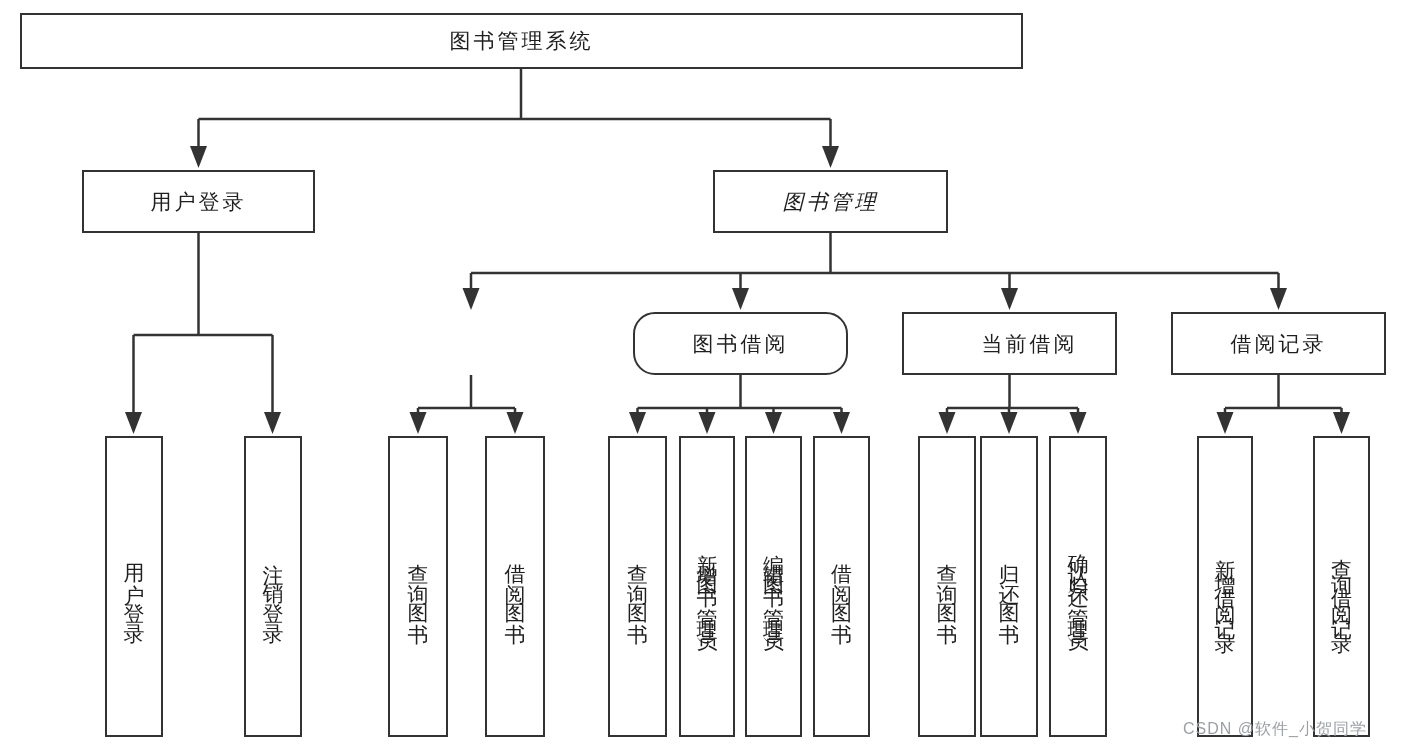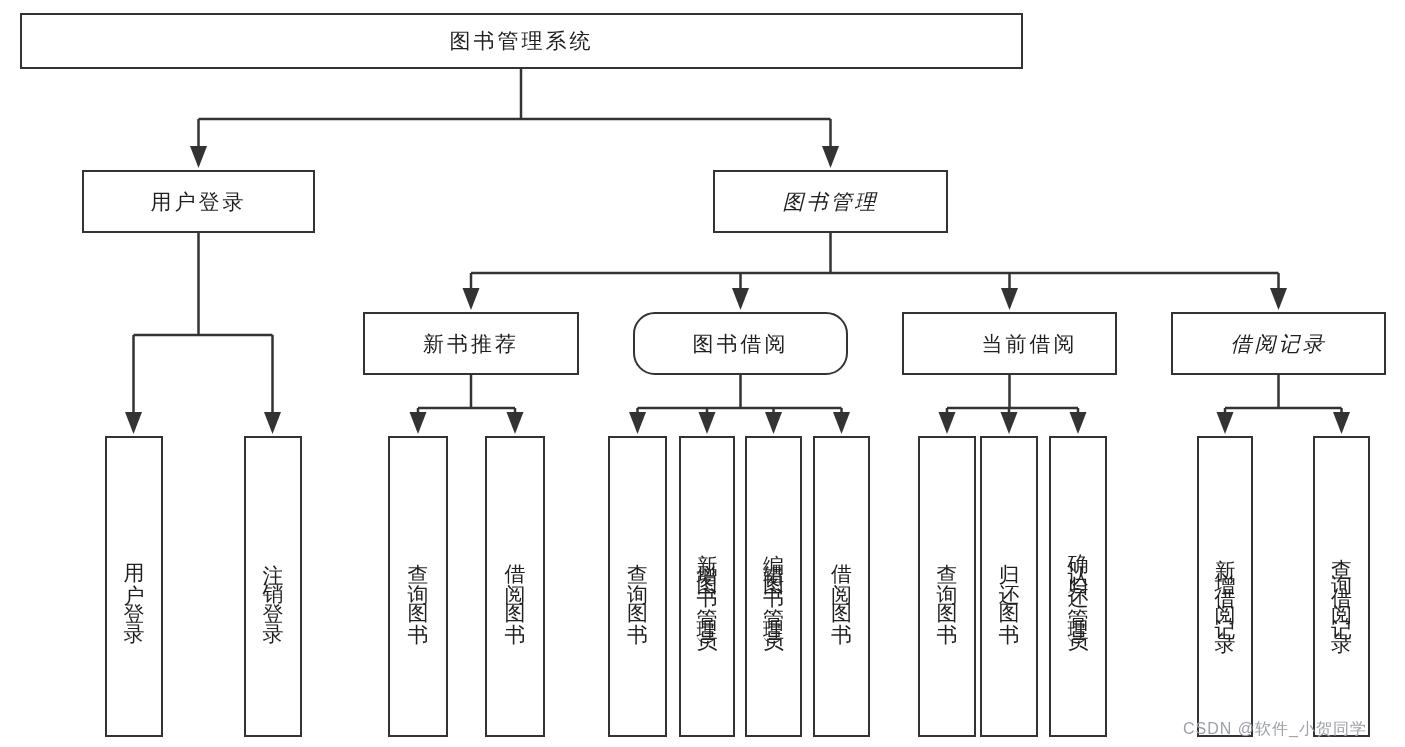--- a/index.html
+++ b/index.html
@@ -109,24 +109,23 @@
       <polygon points="1216.5,412 1233.5,412 1225,434"></polygon>
       <polygon points="1333,412 1350,412 1341.5,434"></polygon>
     </g>
   </svg>
 
   <div class="box hbox" style="left:20px; top:13px; width:1003px; height:56px;">图书管理系统</div>
 
   <div class="box hbox" style="left:82px; top:170px; width:233px; height:63px;">用户登录</div>
   <div class="box hbox" style="left:713px; top:170px; width:235px; height:63px;font-style:italic;">图书管理</div>
 
-  <div class="box hbox" style="left:363px; top:312px; width:216px; height:63px;">新书推荐</div>
   <div class="box hbox" style="left:633px; top:312px; width:215px; height:63px;border-radius:22px;">图书借阅</div>
   <div class="box hbox" style="left:902px; top:312px; width:215px; height:63px;padding-left:40px;">当前借阅</div>
-  <div class="box hbox" style="left:1171px; top:312px; width:215px; height:63px;font-style:italic;">借阅记录</div>
+  <div class="box hbox" style="left:1171px; top:312px; width:215px; height:63px;">借阅记录</div>
 
   <div class="box vbox ls20" style="left:105px; top:436px; width:58px; height:301px;">
     <span>用户登录</span>
     </div>
   <div class="box vbox ls20" style="left:244px; top:436px; width:58px; height:301px;">
     <span>注销登录</span>
     </div>
 
   <div class="box vbox ls20" style="left:388px; top:436px; width:60px; height:301px;">
     <span>查询图书</span>

